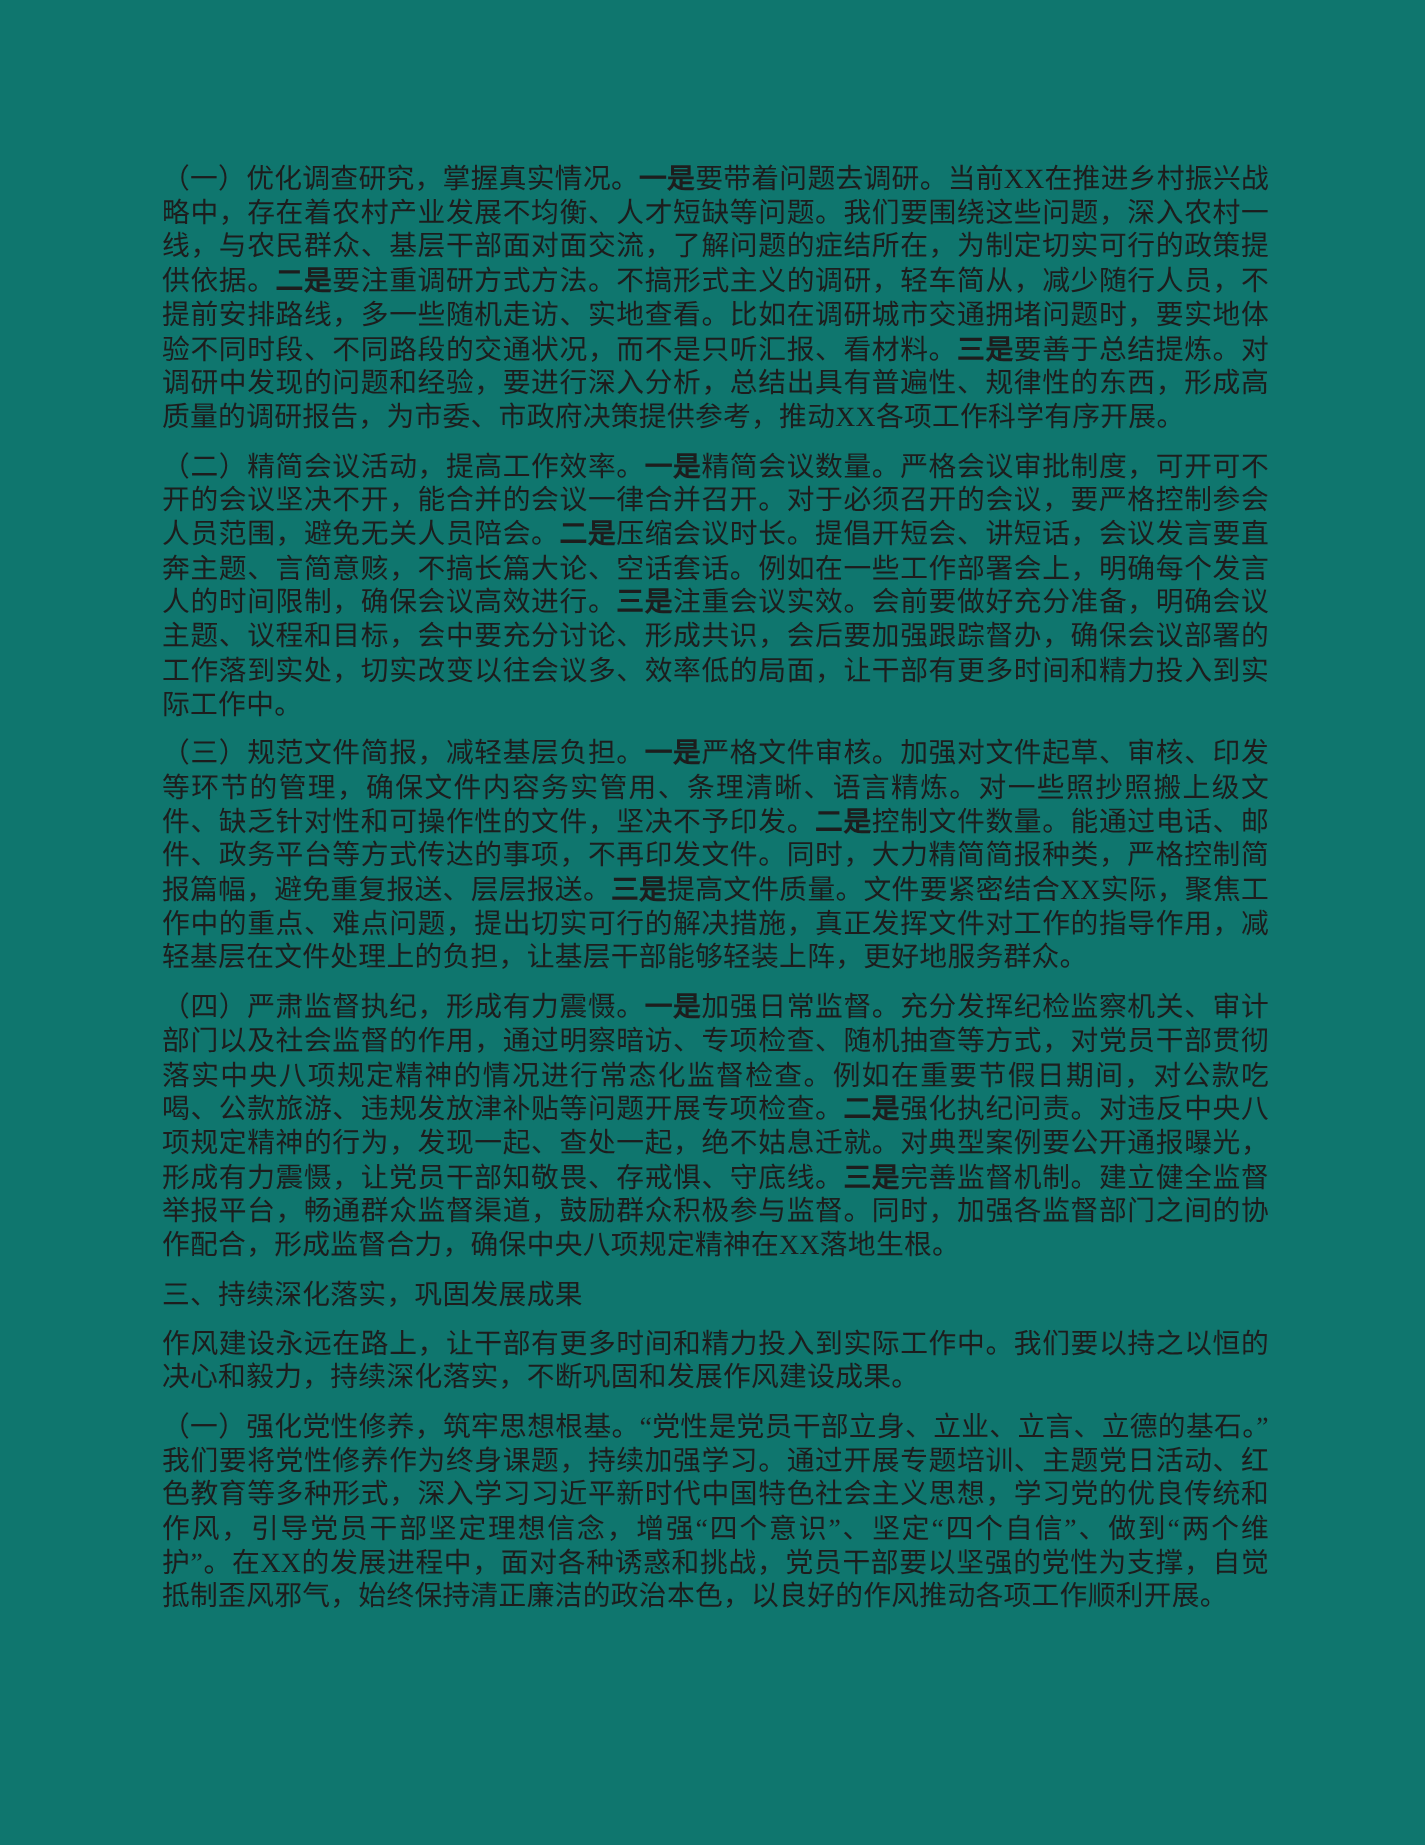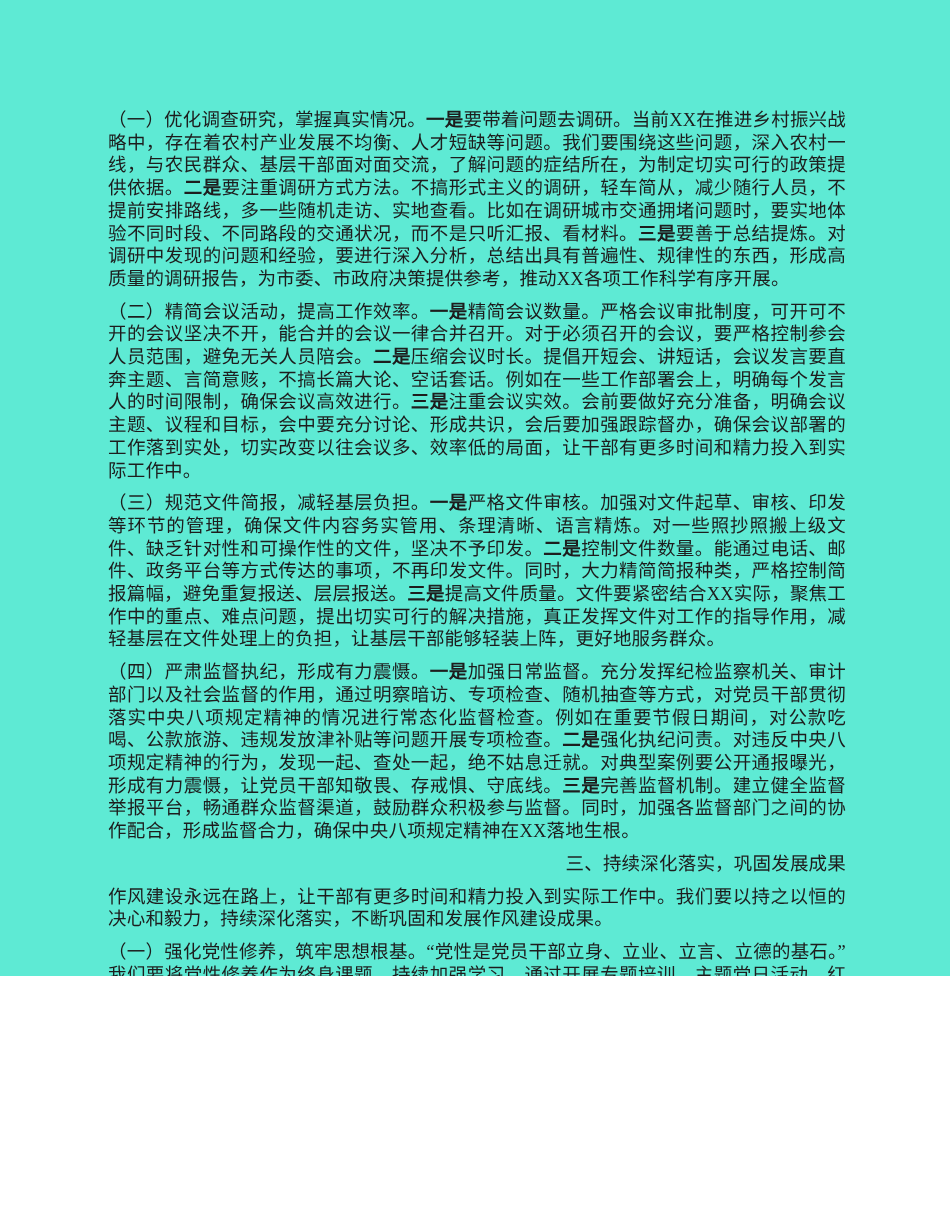--- a/index.html
+++ b/index.html
@@ -3,54 +3,54 @@
 <meta charset="utf-8">
 <style>
   html, body {
     margin: 0;
     padding: 0;
     background: #ffffff;
   }
   .page {
     position: relative;
     width: 950px;
-    height: 976px;
-    background: #5eead4;
+    height: 1230px;
+    background: #0f766e;
     box-sizing: border-box;
     padding: 109px 104px 0 108px;
     overflow: hidden;
   }
   .doc-body {
     width: 738px;
   }
   .para {
     margin: 0 0 10px 0;
     font-family: "Liberation Serif", "DejaVu Serif", serif;
     font-size: 18.5px;
     line-height: 22.7px;
     color: #1d1d1d;
     text-align: justify;
     letter-spacing: 0.2px;
   }
   .para.heading {
-    text-align: right;
+    text-align: left;
   }
   .run {
     font-weight: normal;
   }
   .run.bold {
     font-weight: bold;
   }
 </style>
 </head>
 <body>
 
 <div class="page">
   <div class="doc-body">
       <p class="para"><span class="run">（一）优化调查研究，掌握真实情况。</span><span class="run bold">一是</span><span class="run">要带着问题去调研。当前XX在推进乡村振兴战略中，存在着农村产业发展不均衡、人才短缺等问题。我们要围绕这些问题，深入农村一线，与农民群众、基层干部面对面交流，了解问题的症结所在，为制定切实可行的政策提供依据。</span><span class="run bold">二是</span><span class="run">要注重调研方式方法。不搞形式主义的调研，轻车简从，减少随行人员，不提前安排路线，多一些随机走访、实地查看。比如在调研城市交通拥堵问题时，要实地体验不同时段、不同路段的交通状况，而不是只听汇报、看材料。</span><span class="run bold">三是</span><span class="run">要善于总结提炼。对调研中发现的问题和经验，要进行深入分析，总结出具有普遍性、规律性的东西，形成高质量的调研报告，为市委、市政府决策提供参考，推动XX各项工作科学有序开展。</span></p>
       <p class="para"><span class="run">（二）精简会议活动，提高工作效率。</span><span class="run bold">一是</span><span class="run">精简会议数量。严格会议审批制度，可开可不开的会议坚决不开，能合并的会议一律合并召开。对于必须召开的会议，要严格控制参会人员范围，避免无关人员陪会。</span><span class="run bold">二是</span><span class="run">压缩会议时长。提倡开短会、讲短话，会议发言要直奔主题、言简意赅，不搞长篇大论、空话套话。例如在一些工作部署会上，明确每个发言人的时间限制，确保会议高效进行。</span><span class="run bold">三是</span><span class="run">注重会议实效。会前要做好充分准备，明确会议主题、议程和目标，会中要充分讨论、形成共识，会后要加强跟踪督办，确保会议部署的工作落到实处，切实改变以往会议多、效率低的局面，让干部有更多时间和精力投入到实际工作中。</span></p>
       <p class="para"><span class="run">（三）规范文件简报，减轻基层负担。</span><span class="run bold">一是</span><span class="run">严格文件审核。加强对文件起草、审核、印发等环节的管理，确保文件内容务实管用、条理清晰、语言精炼。对一些照抄照搬上级文件、缺乏针对性和可操作性的文件，坚决不予印发。</span><span class="run bold">二是</span><span class="run">控制文件数量。能通过电话、邮件、政务平台等方式传达的事项，不再印发文件。同时，大力精简简报种类，严格控制简报篇幅，避免重复报送、层层报送。</span><span class="run bold">三是</span><span class="run">提高文件质量。文件要紧密结合XX实际，聚焦工作中的重点、难点问题，提出切实可行的解决措施，真正发挥文件对工作的指导作用，减轻基层在文件处理上的负担，让基层干部能够轻装上阵，更好地服务群众。</span></p>
       <p class="para"><span class="run">（四）严肃监督执纪，形成有力震慑。</span><span class="run bold">一是</span><span class="run">加强日常监督。充分发挥纪检监察机关、审计部门以及社会监督的作用，通过明察暗访、专项检查、随机抽查等方式，对党员干部贯彻落实中央八项规定精神的情况进行常态化监督检查。例如在重要节假日期间，对公款吃喝、公款旅游、违规发放津补贴等问题开展专项检查。</span><span class="run bold">二是</span><span class="run">强化执纪问责。对违反中央八项规定精神的行为，发现一起、查处一起，绝不姑息迁就。对典型案例要公开通报曝光，形成有力震慑，让党员干部知敬畏、存戒惧、守底线。</span><span class="run bold">三是</span><span class="run">完善监督机制。建立健全监督举报平台，畅通群众监督渠道，鼓励群众积极参与监督。同时，加强各监督部门之间的协作配合，形成监督合力，确保中央八项规定精神在XX落地生根。</span></p>
       <p class="para heading"><span class="run">三、持续深化落实，巩固发展成果</span></p>
       <p class="para"><span class="run">作风建设永远在路上，让干部有更多时间和精力投入到实际工作中。我们要以持之以恒的决心和毅力，持续深化落实，不断巩固和发展作风建设成果。</span></p>
-      <p class="para"><span class="run">（一）强化党性修养，筑牢思想根基。“党性是党员干部立身、立业、立言、立德的基石。”我们要将党性修养作为终身课题，持续加强学习。通过开展专题培训、主题党日活动、红色教育等多种形式，深入学习习近平新时代中国特色社会主义思想，对调研中发现的问题和经验，引导党员干部坚定理想信念，增强“四个意识”、坚定“四个自信”、做到“两个维护”。在XX的发展进程中，面对各种诱惑和挑战，党员干部要以坚强的党性为支撑，自觉抵制歪风邪气，始终保持清正廉洁的政治本色，以良好的作风推动各项工作顺利开展。</span></p>
+      <p class="para"><span class="run">（一）强化党性修养，筑牢思想根基。“党性是党员干部立身、立业、立言、立德的基石。”我们要将党性修养作为终身课题，持续加强学习。通过开展专题培训、主题党日活动、红色教育等多种形式，深入学习习近平新时代中国特色社会主义思想，学习党的优良传统和作风，引导党员干部坚定理想信念，增强“四个意识”、坚定“四个自信”、做到“两个维护”。在XX的发展进程中，面对各种诱惑和挑战，党员干部要以坚强的党性为支撑，自觉抵制歪风邪气，始终保持清正廉洁的政治本色，以良好的作风推动各项工作顺利开展。</span></p>
     </div>
 </div>
 
 </body></html>

